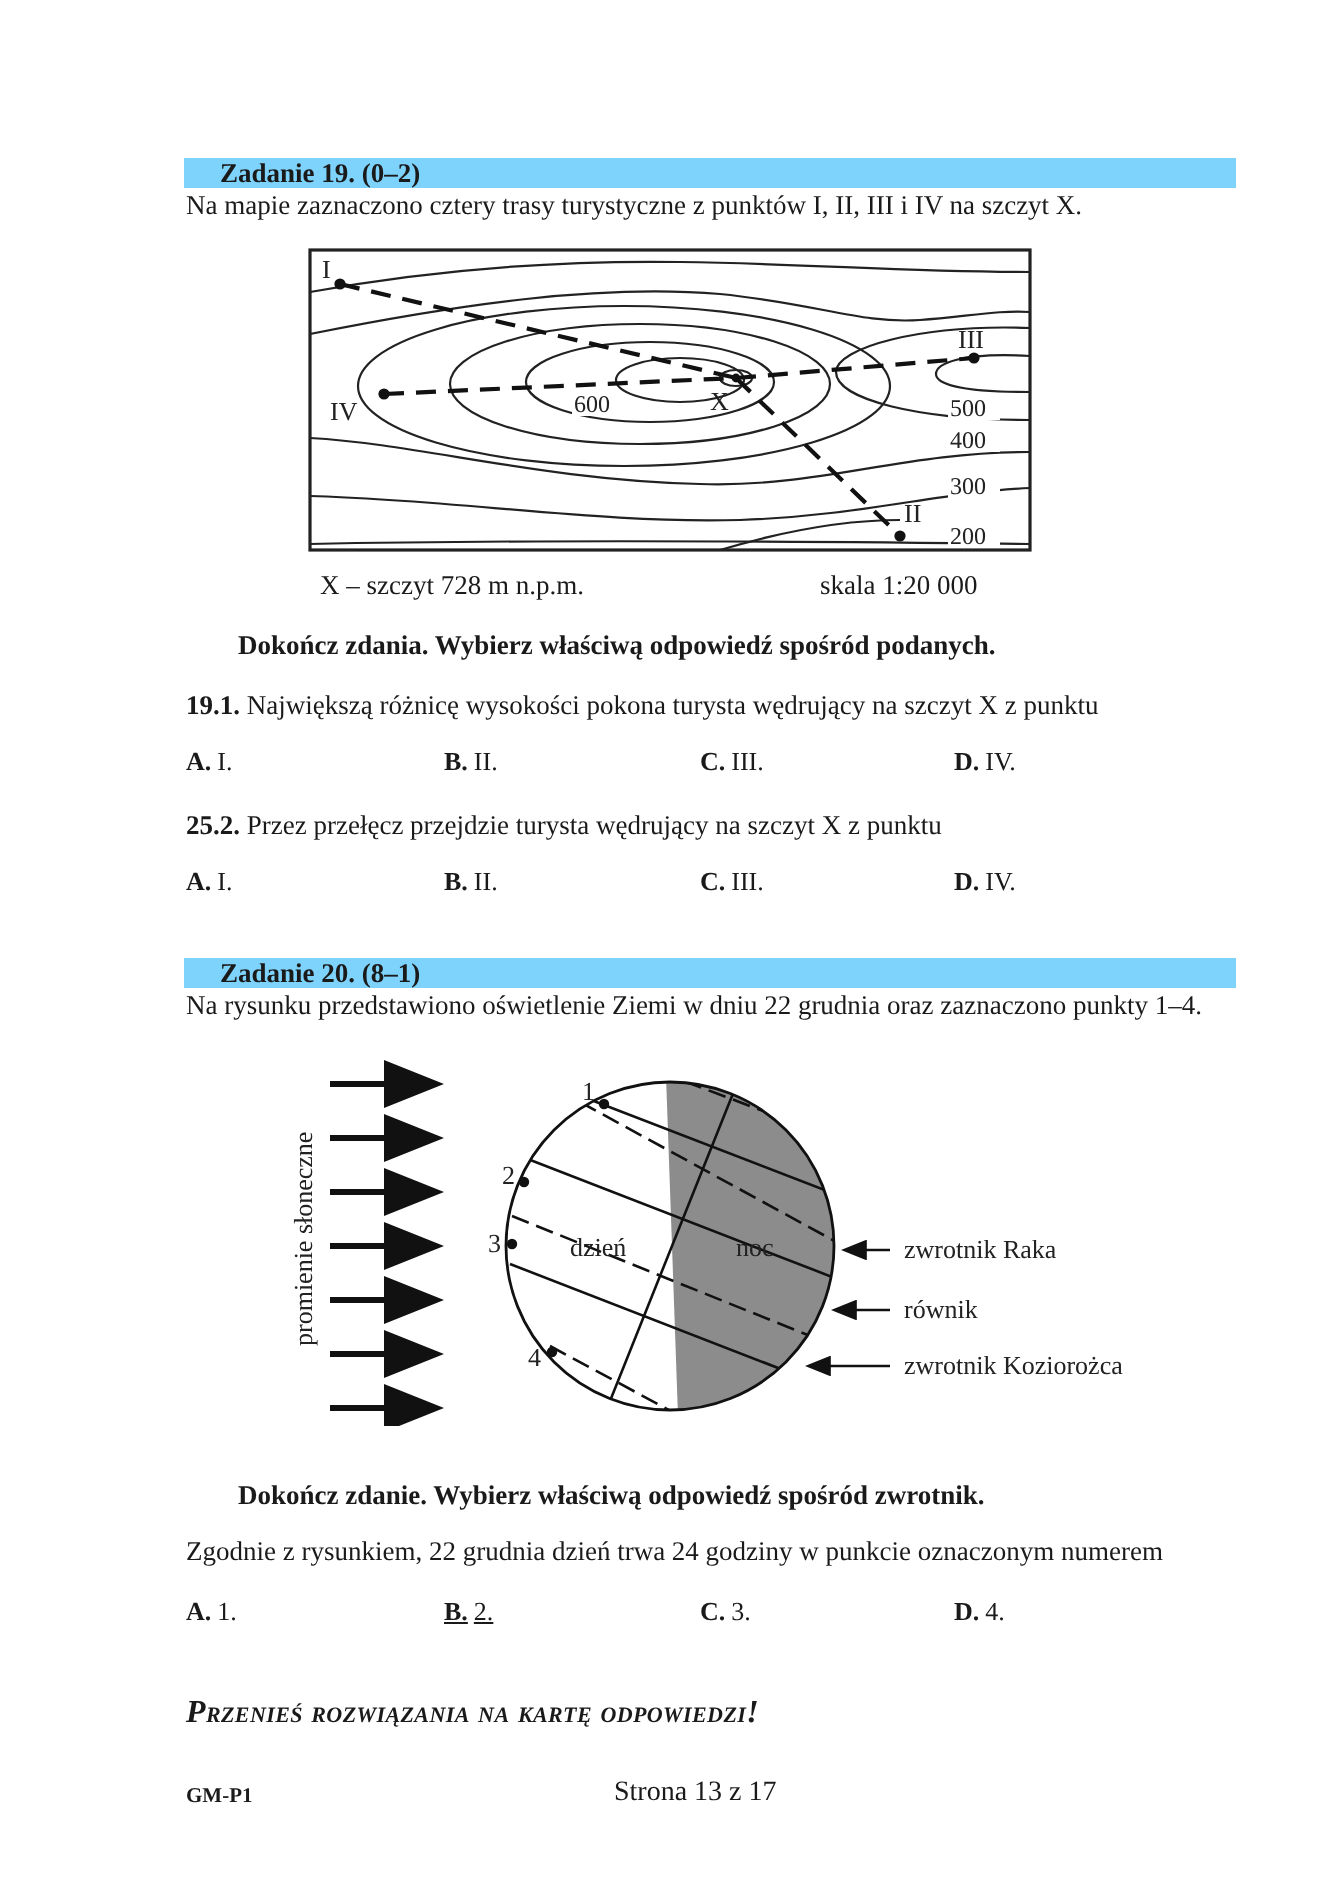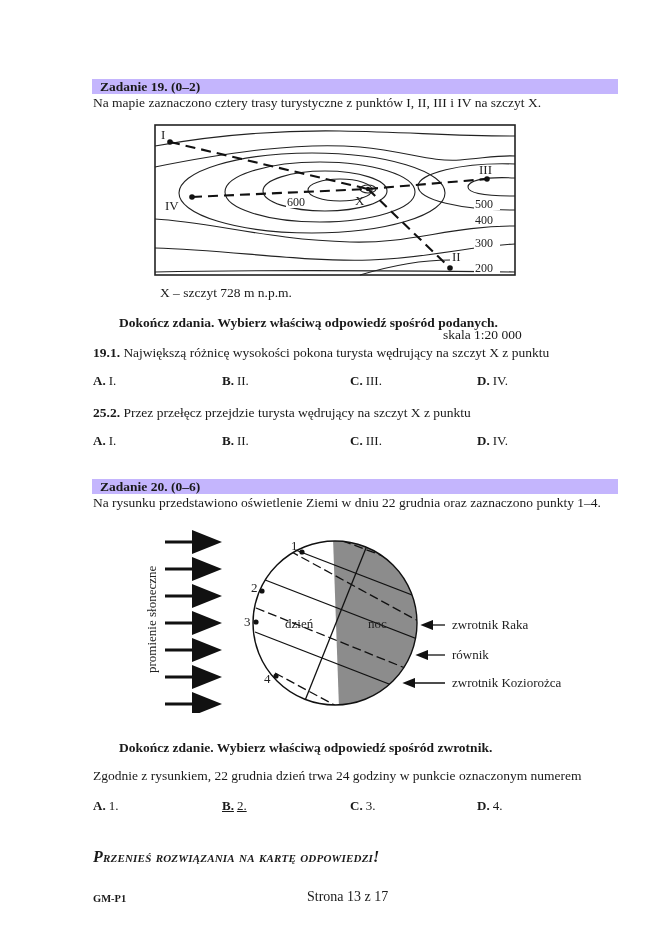--- a/index.html
+++ b/index.html
@@ -3,22 +3,22 @@
 <meta charset="utf-8">
 <style>
   html, body { margin: 0; padding: 0; background: #ffffff; }
   body {
     width: 665px; height: 941px; position: relative; overflow: hidden;
     font-family: "Liberation Serif", "DejaVu Serif", serif; color: #1a1a1a;
   }
   .abs { position: absolute; }
   .task-header {
     position: absolute; left: 92px; width: 526px; height: 15px;
-    background: #c4b5fd; font-weight: bold; font-size: 13.5px; line-height: 15px;
-    padding-left: 8px; box-sizing: border-box;
+    background: #7dd3fc; font-weight: bold; font-size: 13.5px; line-height: 15px;
+    padding-left: 18px; box-sizing: border-box;
   }
   .line { position: absolute; font-size: 13.5px; white-space: nowrap; line-height: 16px; }
   .bold { font-weight: bold; margin-left: 26px; }
   .opt { position: absolute; font-size: 13px; white-space: nowrap; line-height: 16px; }
   .opt b { font-weight: bold; margin-right: 3px; }
   .caption { position: absolute; font-size: 13.5px; white-space: nowrap; }
   .smallcaps-note {
     position: absolute; left: 93px; top: 848px; font-style: italic; font-weight: bold;
     font-size: 16px; font-variant: small-caps; letter-spacing: 0.2px;
   }
@@ -81,21 +81,21 @@
     <rect x="324" y="92" width="26" height="12" fill="#fff"></rect>
     <text x="325" y="102">400</text>
     <rect x="324" y="115" width="26" height="12" fill="#fff"></rect>
     <text x="325" y="125">300</text>
     <rect x="324" y="140" width="26" height="12" fill="#fff"></rect>
     <text x="325" y="150">200</text>
   </g>
 </svg>
 
 <div class="caption" style="left:160px; top:285px;">X – szczyt 728 m n.p.m.</div>
-<div class="caption" style="left:443px; top:285px;margin-top:42px;">skala 1:20 000</div>
+<div class="caption" style="left:410px; top:285px;">skala 1:20 000</div>
 
 <div class="line bold" style="left:93px; top:315px;">Dokończ zdania. Wybierz właściwą odpowiedź spośród podanych.</div>
 
 <div class="line" style="left:93px; top:345px;">
   <b>19.1.</b>
   <span>Największą różnicę wysokości pokona turysta wędrujący na szczyt X z punktu</span>
 </div>
 <div class="opt" style="left:93px; top:373px;"><b>A.</b><span>I.</span></div>
 <div class="opt" style="left:222px; top:373px;"><b>B.</b><span>II.</span></div>
 <div class="opt" style="left:350px; top:373px;"><b>C.</b><span>III.</span></div>
@@ -103,21 +103,21 @@
 
 <div class="line" style="left:93px; top:405px;">
   <b>25.2.</b>
   <span>Przez przełęcz przejdzie turysta wędrujący na szczyt X z punktu</span>
 </div>
 <div class="opt" style="left:93px; top:433px;"><b>A.</b><span>I.</span></div>
 <div class="opt" style="left:222px; top:433px;"><b>B.</b><span>II.</span></div>
 <div class="opt" style="left:350px; top:433px;"><b>C.</b><span>III.</span></div>
 <div class="opt" style="left:477px; top:433px;"><b>D.</b><span>IV.</span></div>
 
-<div class="task-header" style="top:479px;">Zadanie 20. (0–6)</div>
+<div class="task-header" style="top:479px;">Zadanie 20. (8–1)</div>
 <div class="line" style="left:93px; top:495px;">Na rysunku przedstawiono oświetlenie Ziemi w dniu 22 grudnia oraz zaznaczono punkty 1–4.</div>
 
 <svg class="abs" style="left:140px; top:528px;" width="440" height="185" viewBox="0 0 440 185">
   <defs>
     <clipPath id="globeClip">
         <circle cx="195" cy="95" r="82"></circle>
       </clipPath>
     <marker id="arrowHead" markerWidth="10" markerHeight="8" refX="8" refY="4" orient="auto">
       <path d="M0 0 L10 4 L0 8 Z" fill="#111"></path>
     </marker>

